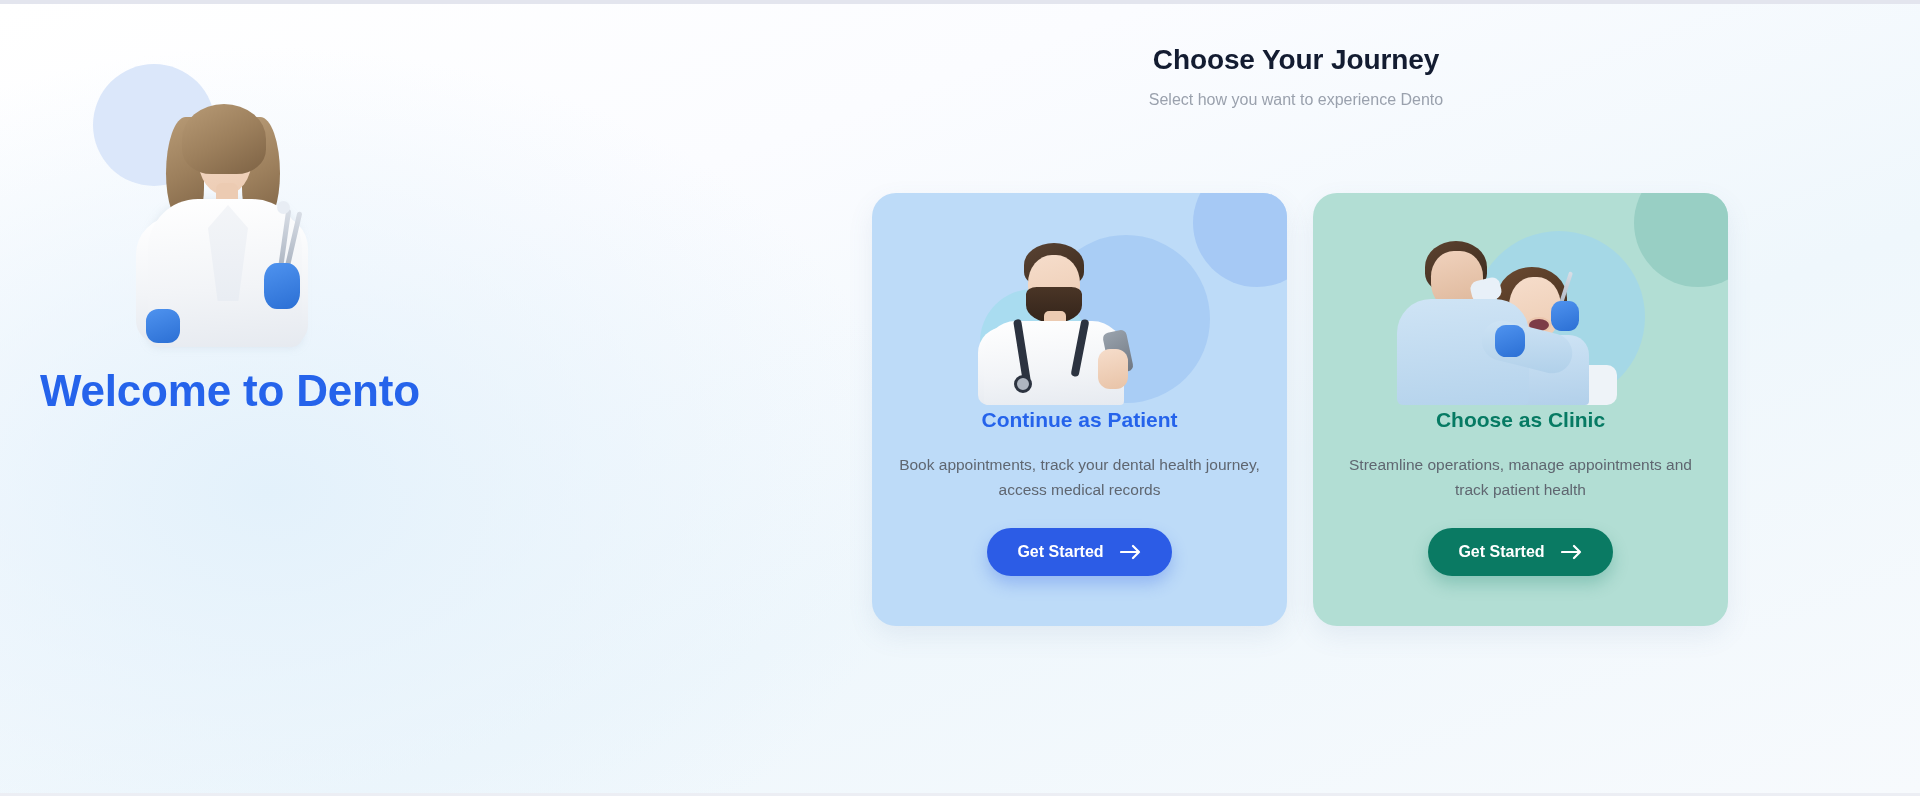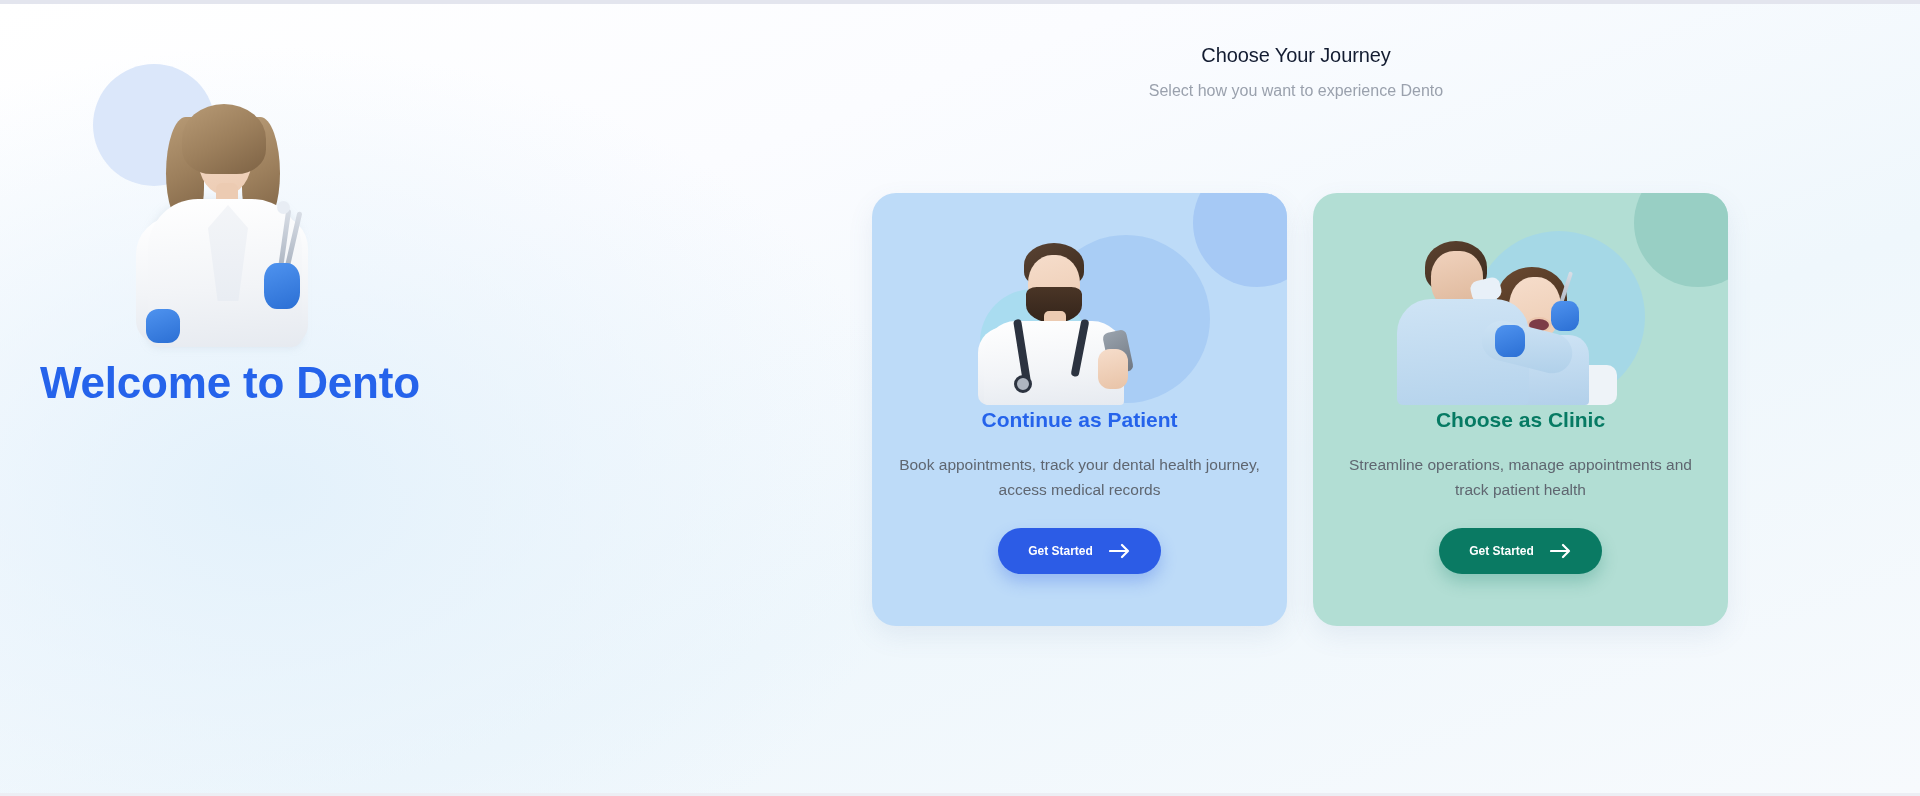--- a/index.html
+++ b/index.html
@@ -112,21 +112,21 @@
   .hw-glove { left: 194px; top: 204px; width: 36px;  height: 46px; }
   .hw-glove2{ left: 76px;  top: 250px; width: 34px;  height: 34px; }
   .hw-tool1 { left: 212px; top: 150px; width: 5px;   height: 62px; border-radius: 3px; transform: rotate(8deg); }
   .hw-tool2 { left: 221px; top: 152px; width: 5px;   height: 58px; border-radius: 3px; transform: rotate(13deg); }
   .hw-toolhead { left: 207px; top: 142px; width: 13px; height: 13px; border-radius: 50%; background: #e8edf4; }
 
   
   .hero-copy {
     position: absolute;
     left: 40px;
-    top: 355px;
+    top: 363px;
     width: 620px;
   }
   .hero-title {
     font-size: 44px;
     font-weight: 700;
     color: #2563eb;
     letter-spacing: -0.2px;
     line-height: 1.1;
     margin-bottom: 30px;
   }
@@ -145,22 +145,22 @@
     top: 4px;
     width: 1248px;
     height: 789px;
   }
   .journey-head {
     position: absolute;
     top: 36px; left: 0; right: 0;
     text-align: center;
   }
   .journey-title {
-    font-size: 20px;
-    font-weight: 400;
+    font-size: 28px;
+    font-weight: 700;
     color: #131c31;
     letter-spacing: -0.1px;
   }
   .journey-sub {
     margin-top: 15px;
     font-size: 16px;
     color: #9aa1ad;
     font-weight: 400;
   }
 
@@ -267,21 +267,21 @@
   }
 
   .cta {
     display: inline-flex;
     align-items: center;
     gap: 16px;
     border: none;
     border-radius: 999px;
     padding: 15px 30px;
     font-family: "Liberation Sans", sans-serif;
-    font-size: 12px;
+    font-size: 16px;
     font-weight: 700;
     color: #ffffff;
     cursor: pointer;
   }
   .cta.blue  { background: #2c5ce6; box-shadow: 0 8px 16px rgba(44,92,230,0.28); }
   .cta.green { background: #0a7a63; box-shadow: 0 8px 16px rgba(10,122,99,0.25); }
   .cta svg { display: block; }
 </style>
 </head>
 <body>

